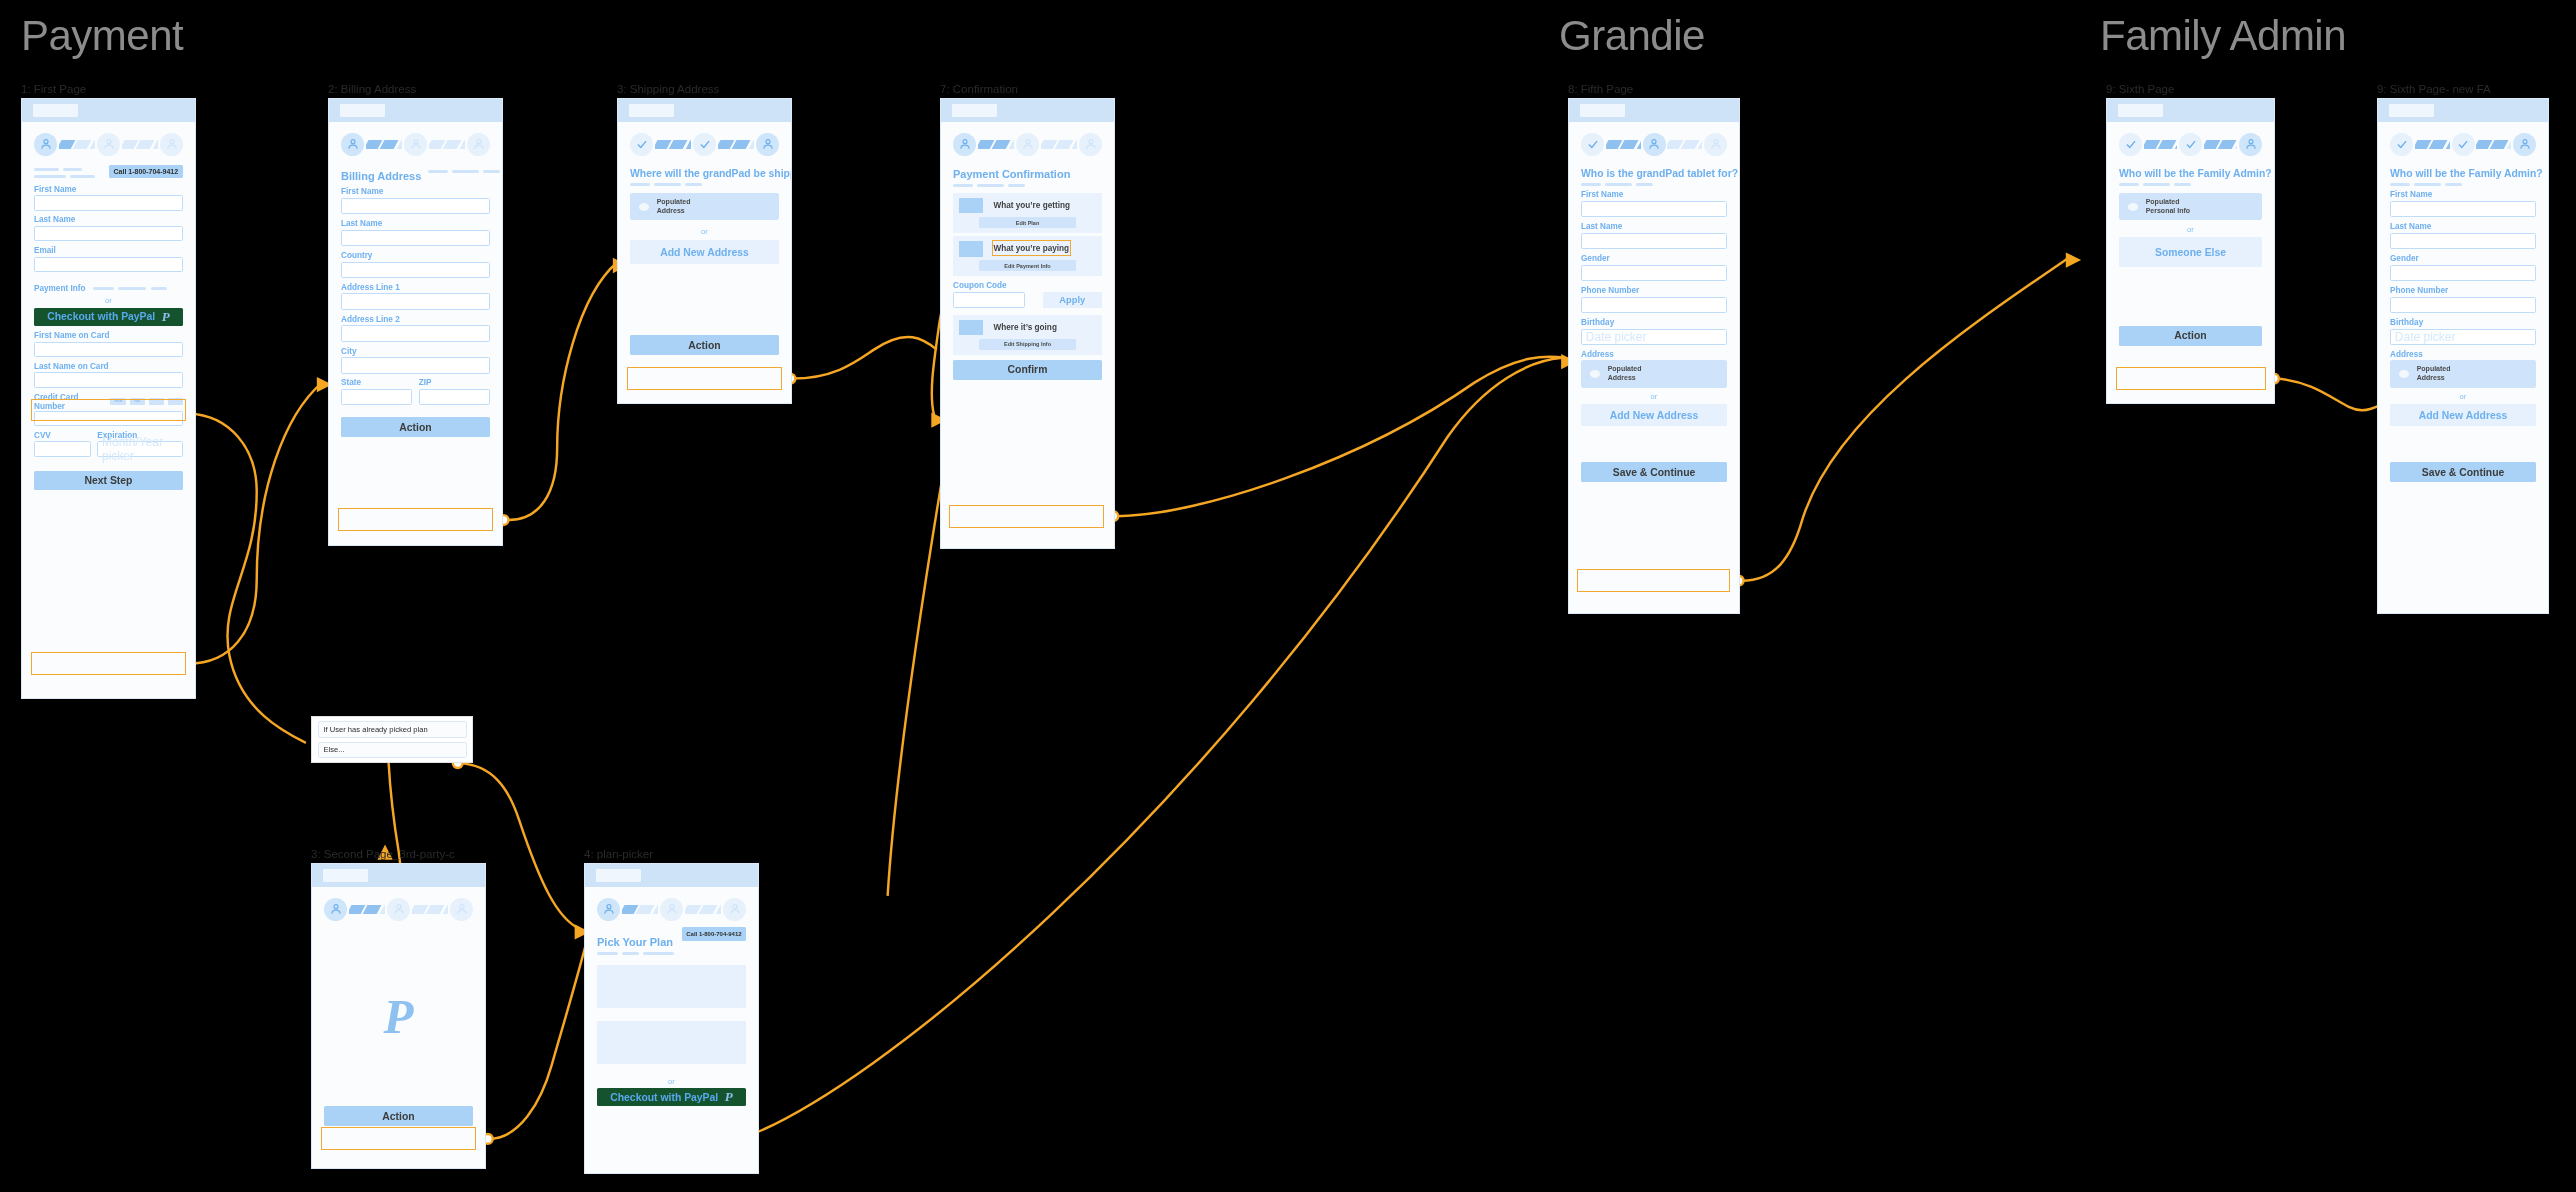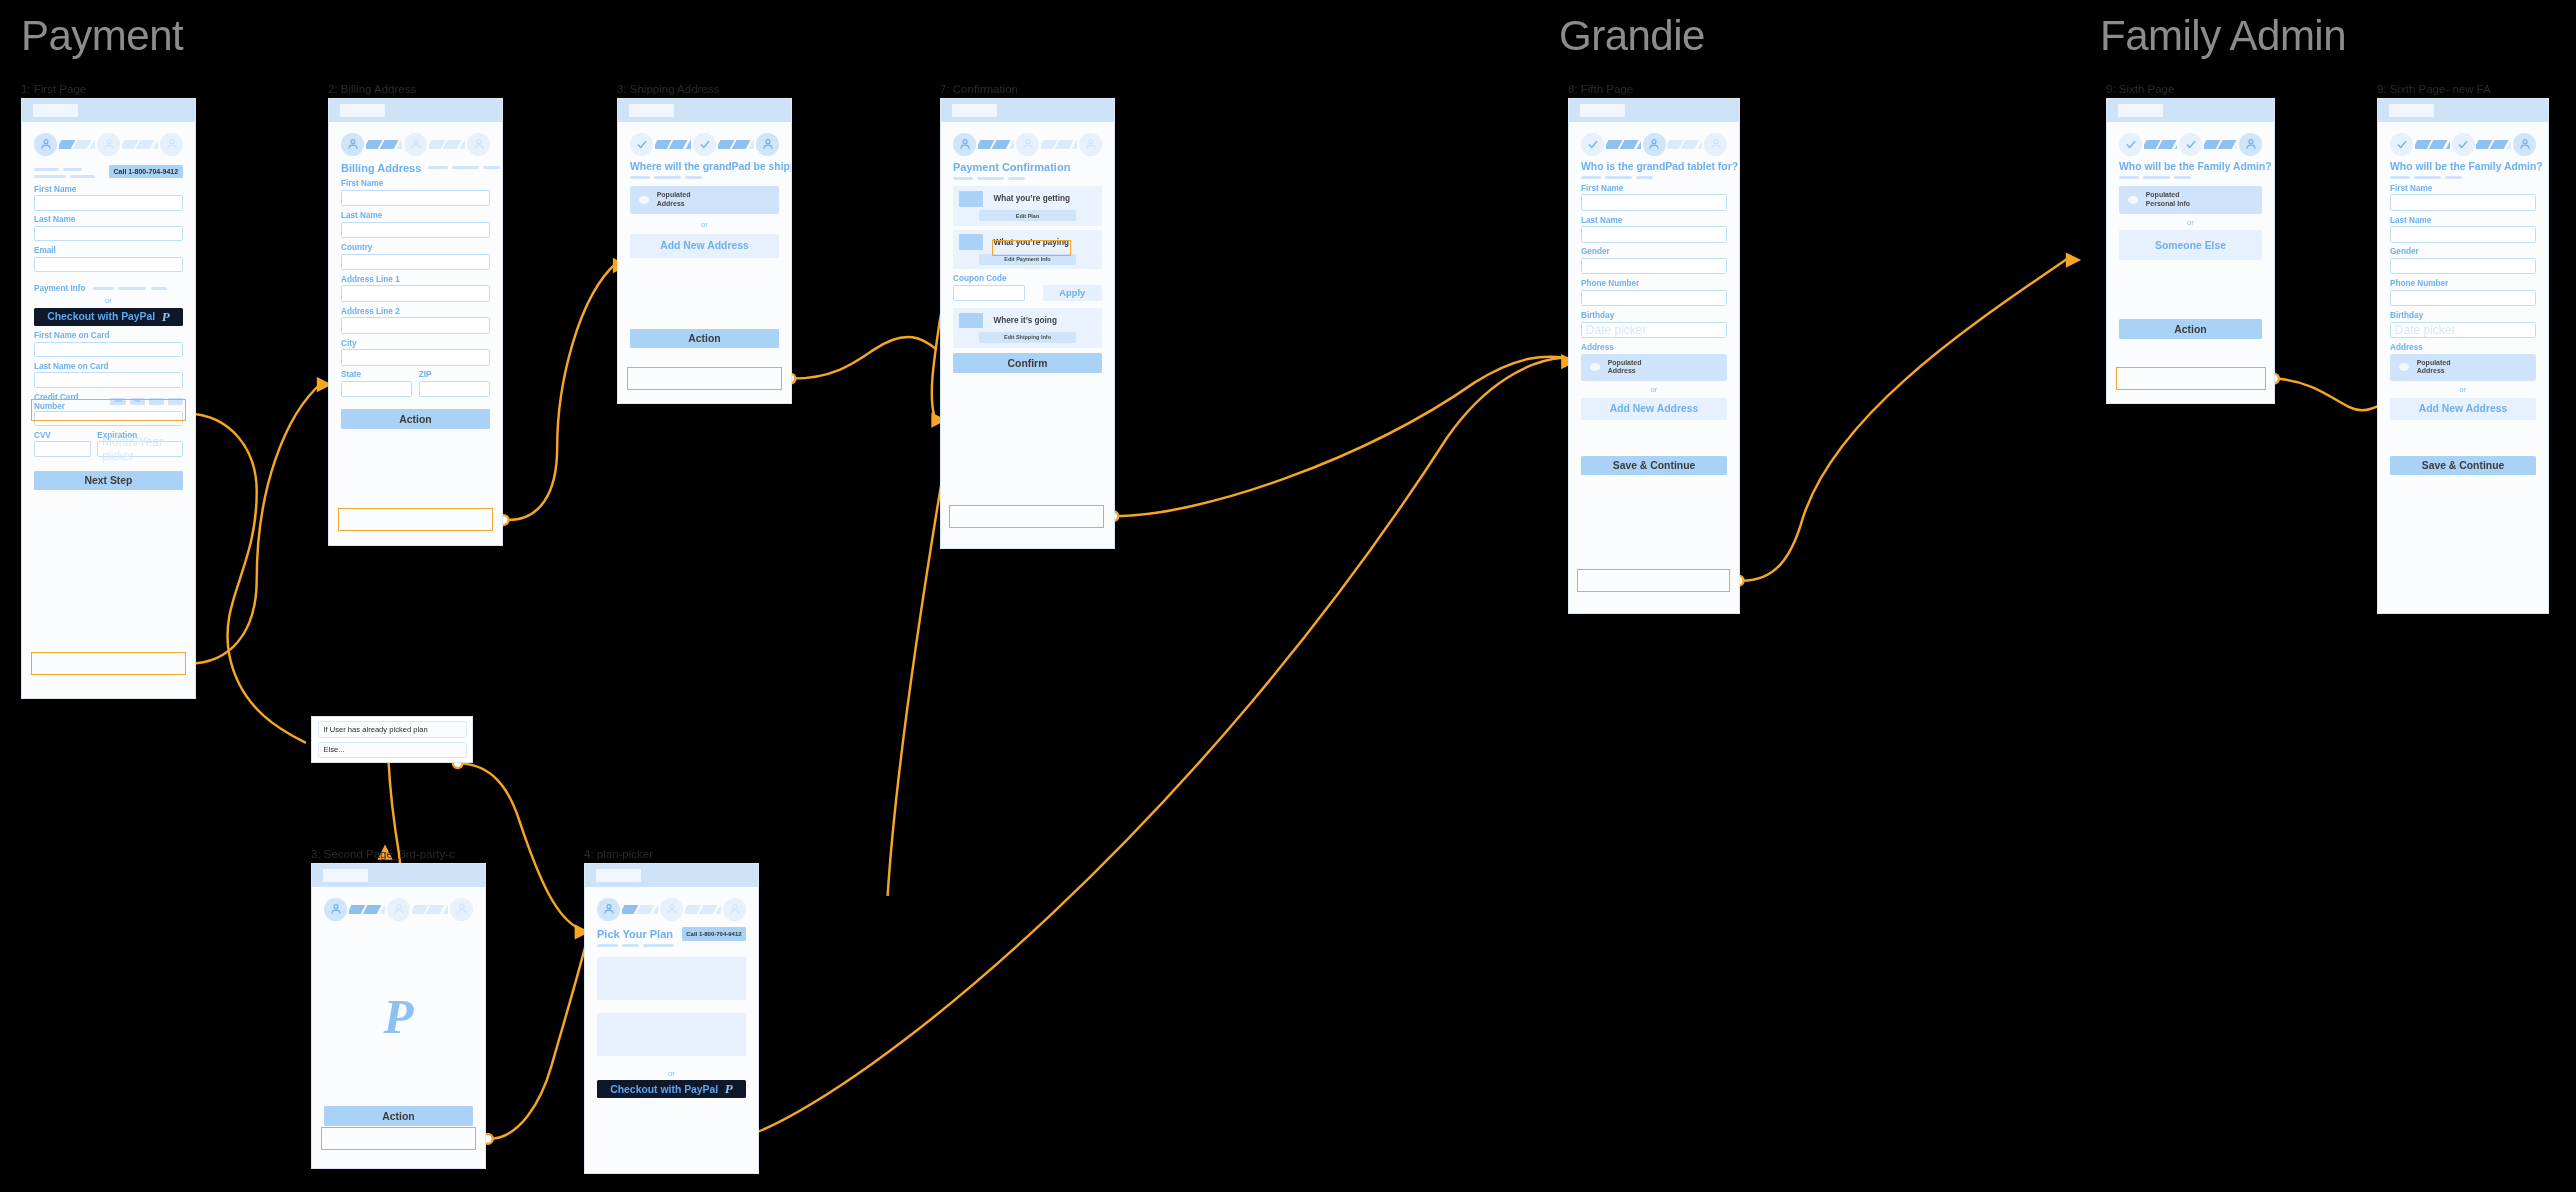--- a/index.html
+++ b/index.html
@@ -75,21 +75,21 @@
     transform:skewX(-28deg);
   }
   .step-bar i:nth-child(1){ left:0; }
   .step-bar i:nth-child(2){ left:16.4px; }
   .step-bar i:nth-child(3){ left:33px; }
   .step-bar i:nth-child(4){ left:49px; }
 
   
   .headline{
     color:#6eb0ee; font-size:11px; font-weight:bold;
-    margin:1px 0 0 0; white-space:nowrap;
+    margin:9px 0 0 0; white-space:nowrap;
   }
   .headline.sm{ font-size:10.4px; }
   .faux-lines{ display:flex; gap:4.4px; margin:3.8px 0 2.2px 0; }
   .faux-lines b{ display:block; height:2.7px; background:#cfe4fa; border-radius:1.6px; }
 
   .field-label{
     color:#6eb0ee; font-size:8.2px; font-weight:bold;
     margin-top:4.9px; margin-bottom:1.6px;
   }
   .input{
@@ -115,21 +115,21 @@
   .or{
     text-align:center; color:#87c0f2; font-size:7.6px;
     margin:3.3px 0 2.2px 0;
   }
   .callbtn{
     background:#a9d2f6; border-radius:1.6px;
     color:#2f2f2f; font-size:7px; font-weight:bold;
     padding:3.3px 4.9px; white-space:nowrap;
   }
   .paypal-row{
-    background:#0f172a; border-radius:1.6px;
+    background:#14532d; border-radius:1.6px;
     height:18.6px; display:flex; align-items:center; justify-content:center;
     gap:6.6px; color:#5aa8ee; font-size:10.4px; font-weight:bold;
   }
   .pp-glyph{ color:#8ec0f0; font-size:13px; font-weight:bold; font-family:"Liberation Serif", serif; font-style:italic;}
 
   .card-badges{ display:flex; gap:3.8px; align-items:center; }
   .card-badges b{
     display:inline-block; height:7px; width:15.3px;
     background:#cfe4fa; border-radius:1.1px;
     font-size:3.8px; color:#8bbdea; text-align:center; line-height:7px;

